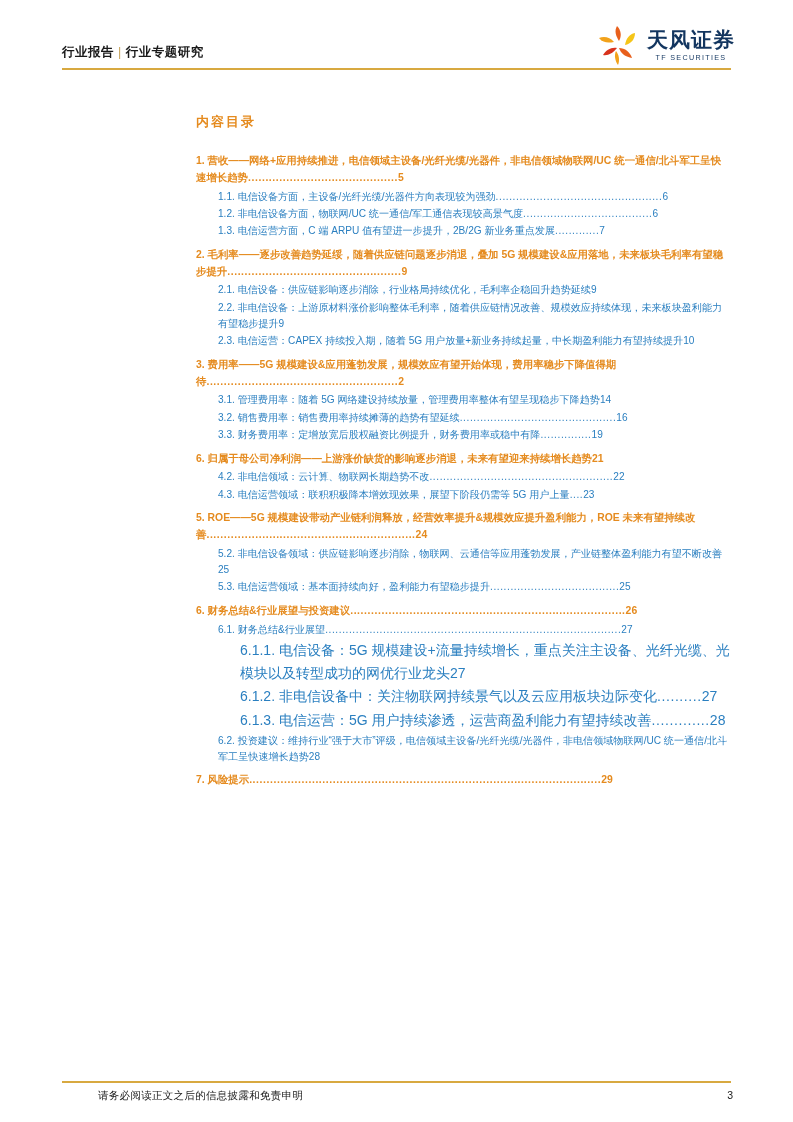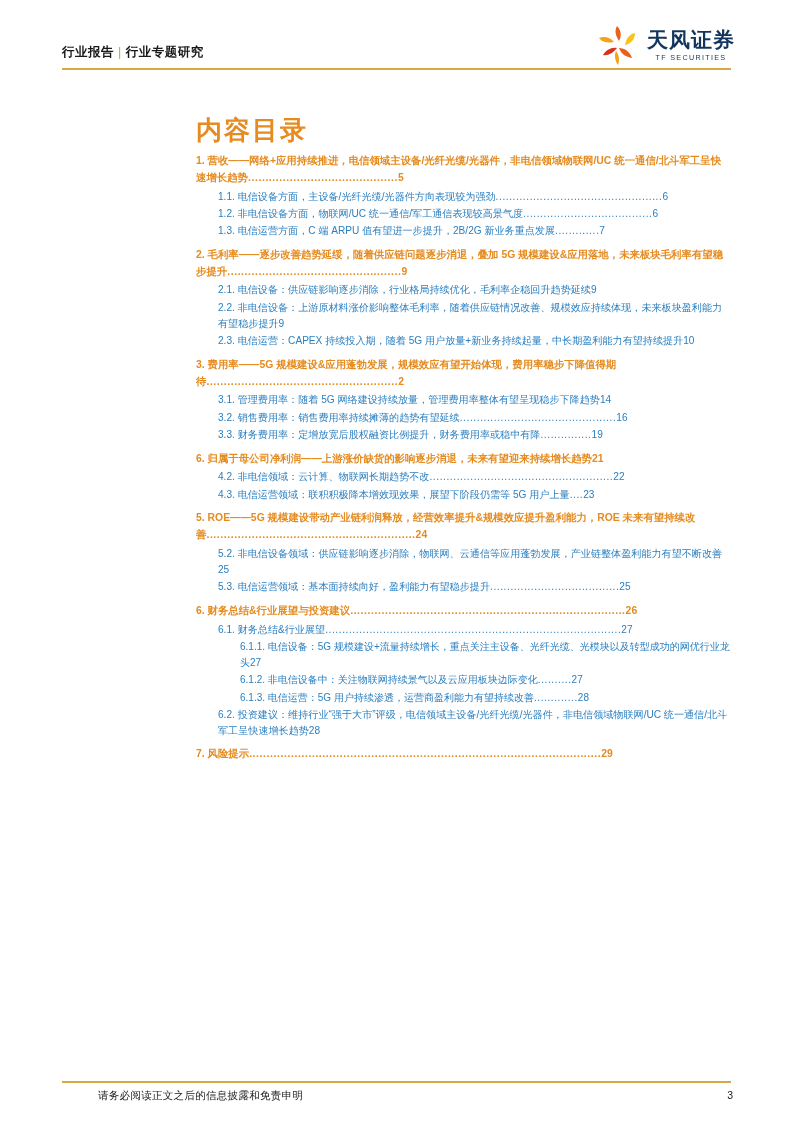--- a/index.html
+++ b/index.html
@@ -73,21 +73,21 @@
     color: #12355f;
     letter-spacing: 1.3px;
     margin-top: 4px;
   }
 
   
   .toc-title {
     position: absolute;
     left: 196px;
     top: 113px;
-    font-size: 26px;
+    font-size: 13px;
     font-weight: bold;
     color: #e58b1f;
     letter-spacing: 2px;
   }
 
   
   .toc {
     position: absolute;
     left: 196px;
     top: 146px;
@@ -110,21 +110,21 @@
     margin-bottom: 2px;
   }
   .lvl2 {
     color: #2a7fc0;
     padding-left: 22px;
     font-size: 10.1px;
   }
   .lvl3 {
     color: #2a7fc0;
     padding-left: 44px;
-    font-size: 10px;
+    font-size: 14px;
   }
   .dots {
     letter-spacing: 0.6px;
   }
   .pg { font-weight: inherit; }
 
   
   .footer-rule {
     position: absolute;
     left: 62px;

